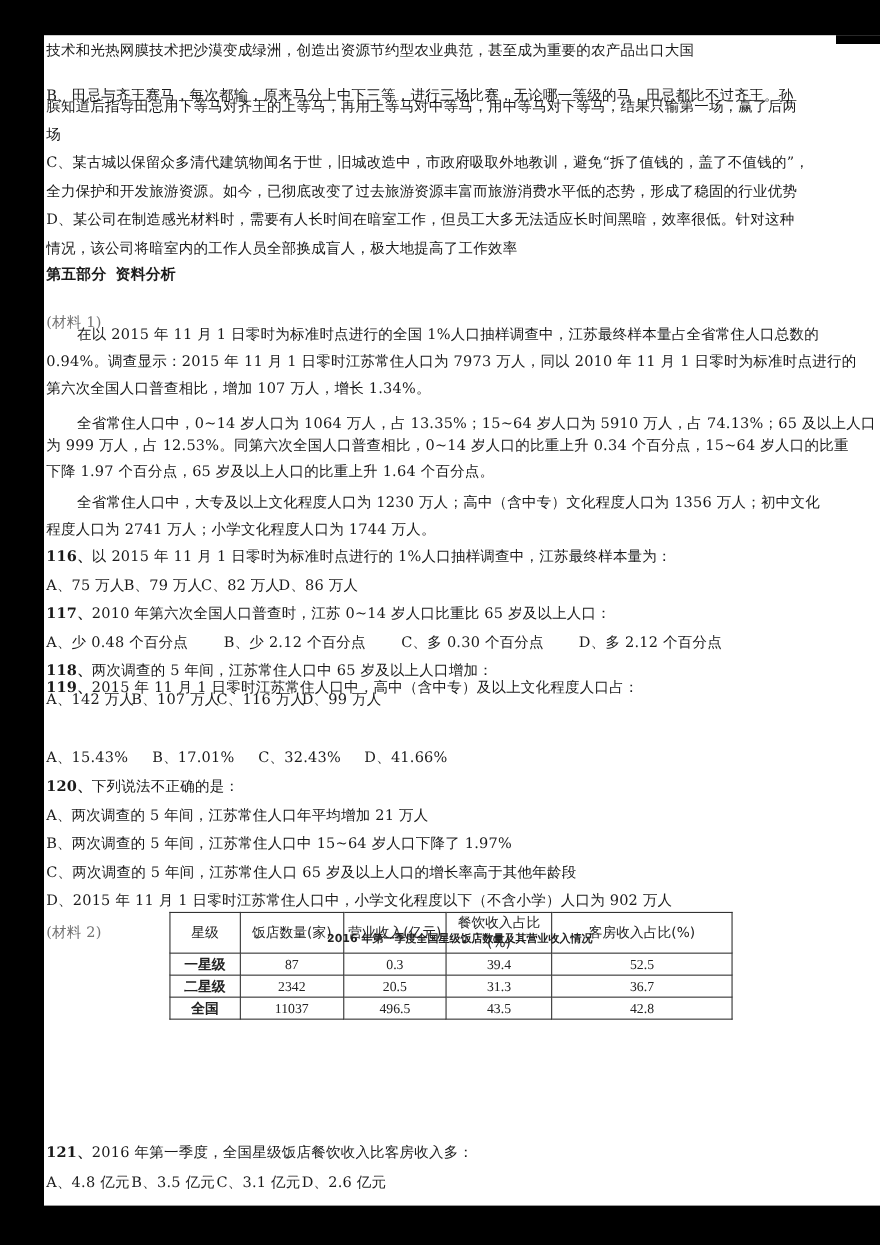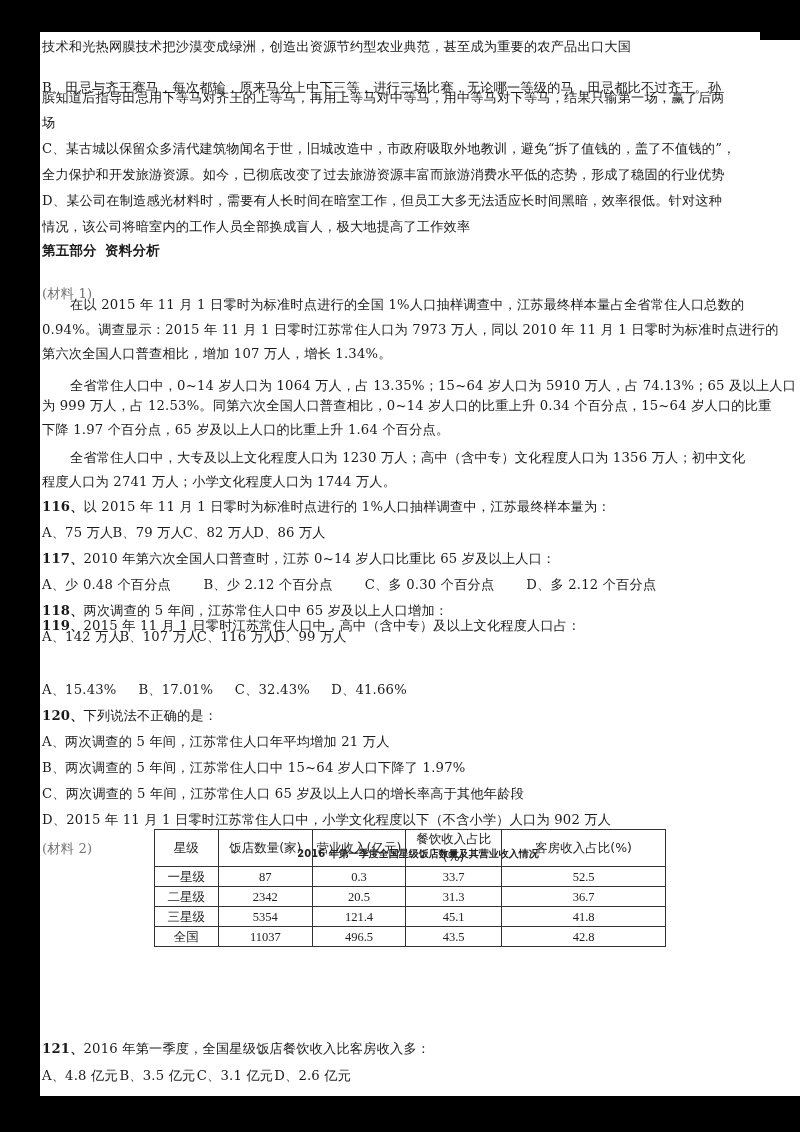--- a/index.html
+++ b/index.html
@@ -32,21 +32,21 @@
   }
   table.data {
     position: absolute; left: 126px; top: 829px; width: 512px;
     border-collapse: collapse; font-family: "Liberation Serif", "DejaVu Serif", serif;
     font-size: 12.5px; color: #222; margin-left: 28px;
   }
   table.data th, table.data td {
     border: 1.5px solid #333; height: 19px; padding: 0; text-align: center; line-height: 18px;
   }
   table.data th { font-weight: normal; font-family: "DejaVu Sans", "Liberation Sans", sans-serif; font-size: 12.5px; }
-  table.data td.lvl { font-family: "DejaVu Sans", "Liberation Sans", sans-serif; }
+  table.data td.lvl { font-family: "DejaVu Sans", "Liberation Sans", sans-serif; font-weight: bold; }
 </style>
 </head>
 <body>
 
 <div class="page"></div>
 <div class="corner-black"></div>
 
 <div class="line" style="top:37px">技术和光热网膜技术把沙漠变成绿洲，创造出资源节约型农业典范，甚至成为重要的农产品出口大国</div>
 <div class="line" style="top:78px">B、田忌与齐王赛马，每次都输，原来马分上中下三等，进行三场比赛，无论哪一等级的马，田忌都比不过齐王。孙</div>
 <div class="line" style="top:88px">膑知道后指导田忌用下等马对齐王的上等马，再用上等马对中等马，用中等马对下等马，结果只输第一场，赢了后两</div>
@@ -137,36 +137,29 @@
       <th>营业收入(亿元)</th>
       <th>餐饮收入占比(%)</th>
       <th>客房收入占比(%)</th>
     </tr>
   </thead>
   <tbody>
     <tr>
       <td class="lvl">一星级</td>
       <td>87</td>
       <td>0.3</td>
-      <td>33.7</td>
+      <td>39.4</td>
       <td>52.5</td>
     </tr>
     <tr>
       <td class="lvl">二星级</td>
       <td>2342</td>
       <td>20.5</td>
       <td>31.3</td>
       <td>36.7</td>
-    </tr>
-    <tr>
-      <td class="lvl">三星级</td>
-      <td>5354</td>
-      <td>121.4</td>
-      <td>45.1</td>
-      <td>41.8</td>
     </tr>
     <tr>
       <td class="lvl">全国</td>
       <td>11037</td>
       <td>496.5</td>
       <td>43.5</td>
       <td>42.8</td>
     </tr>
   </tbody>
 </table>

